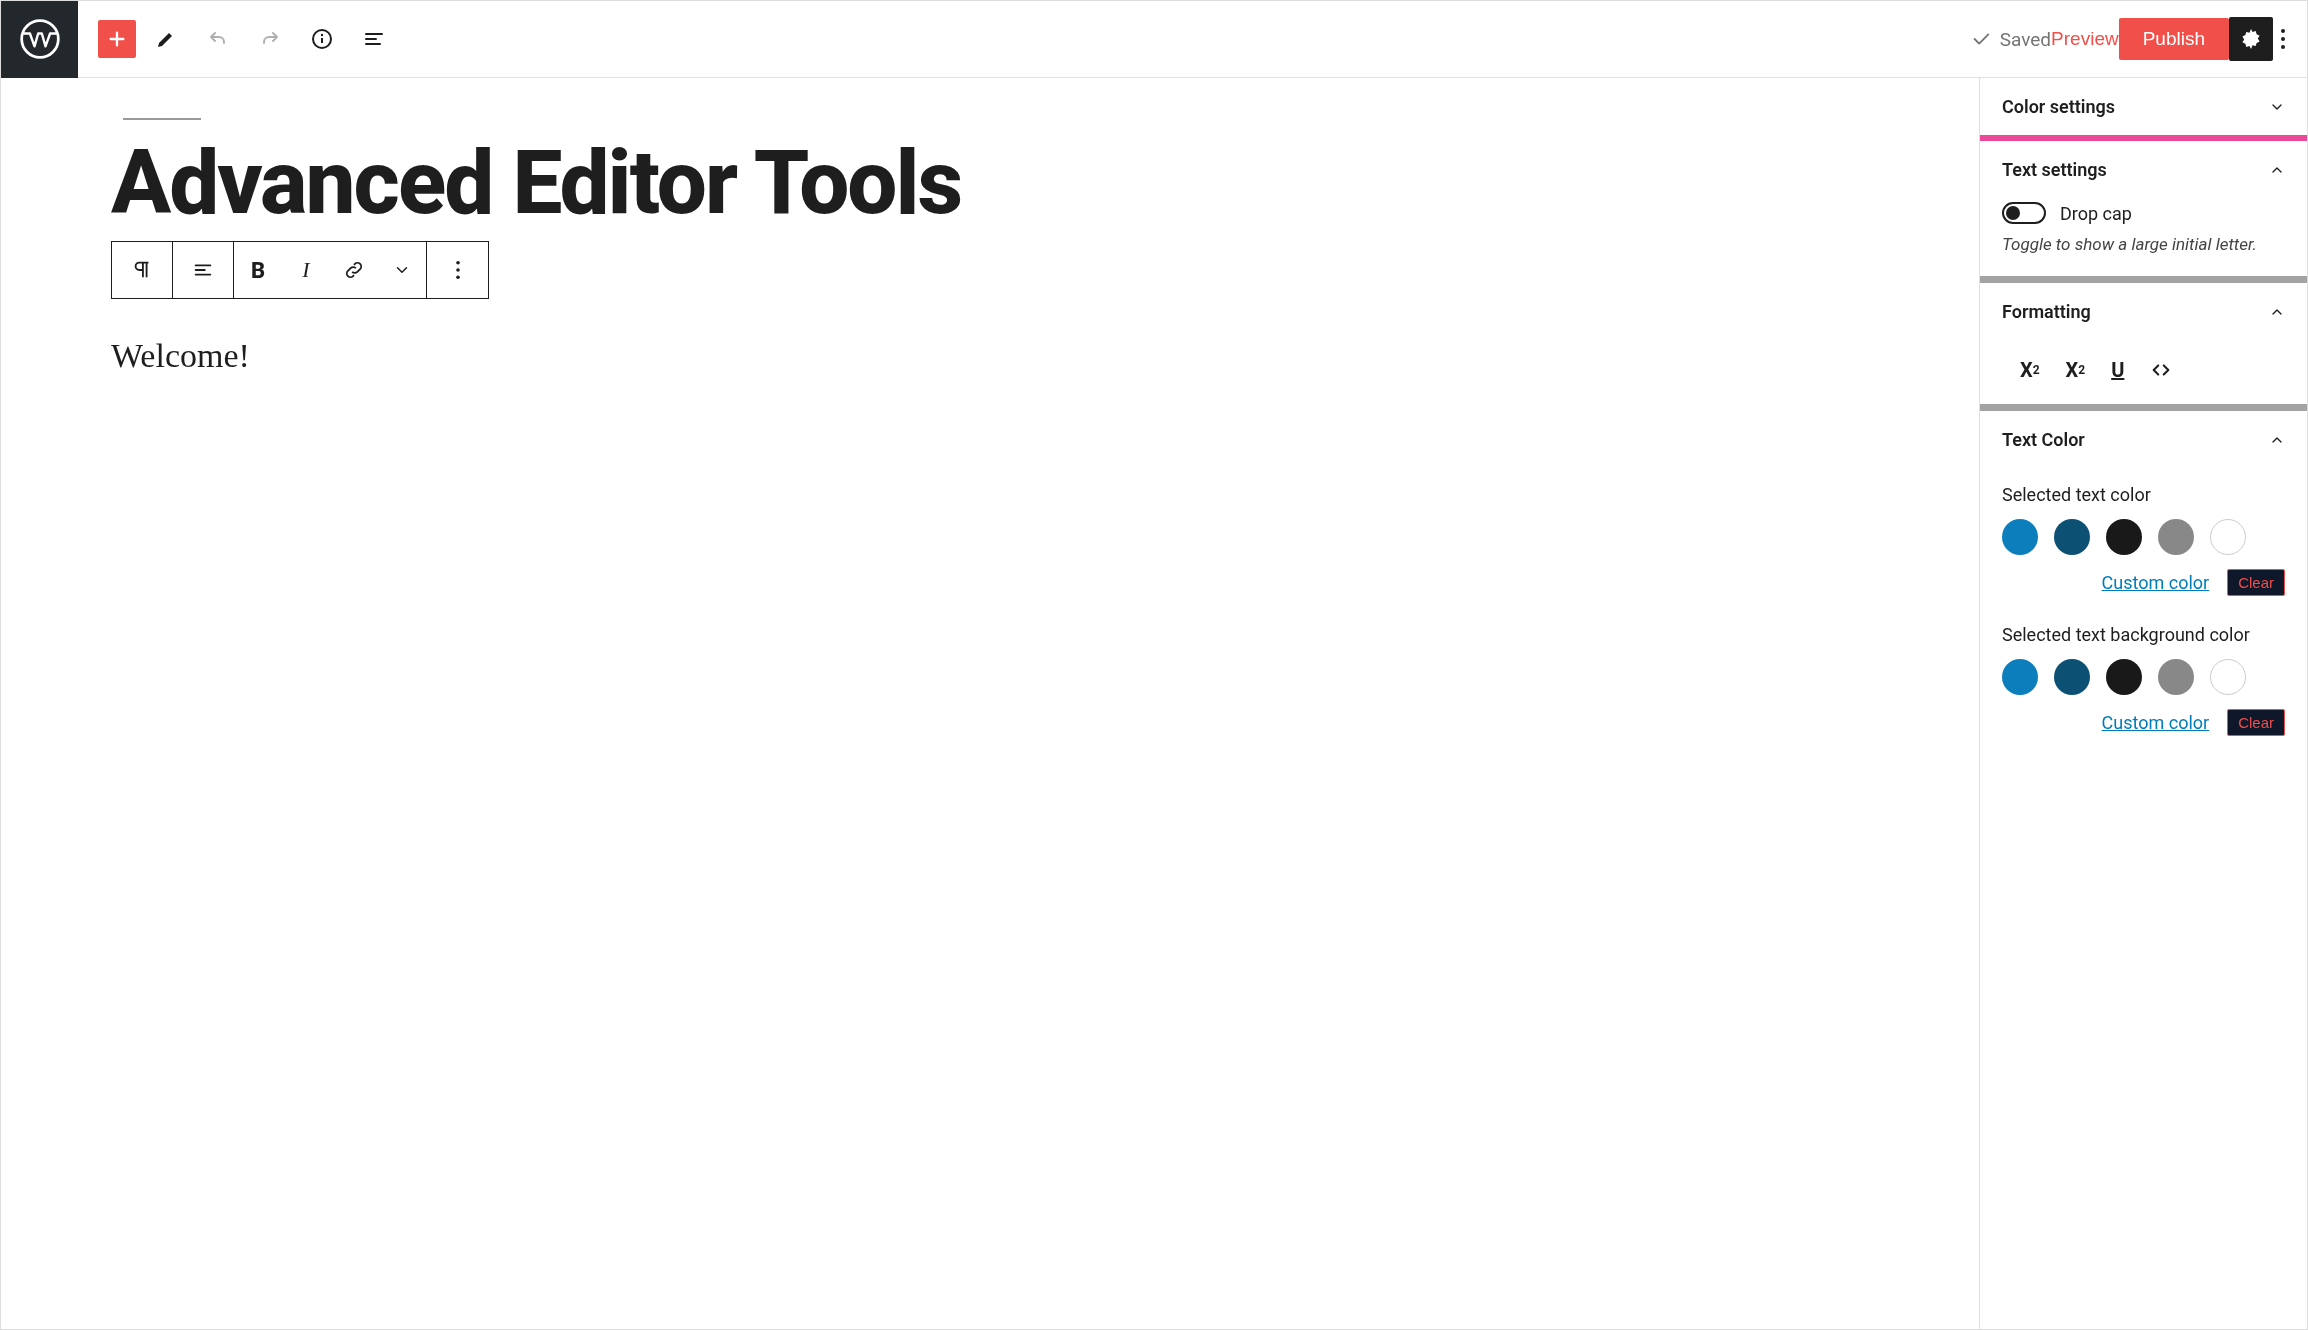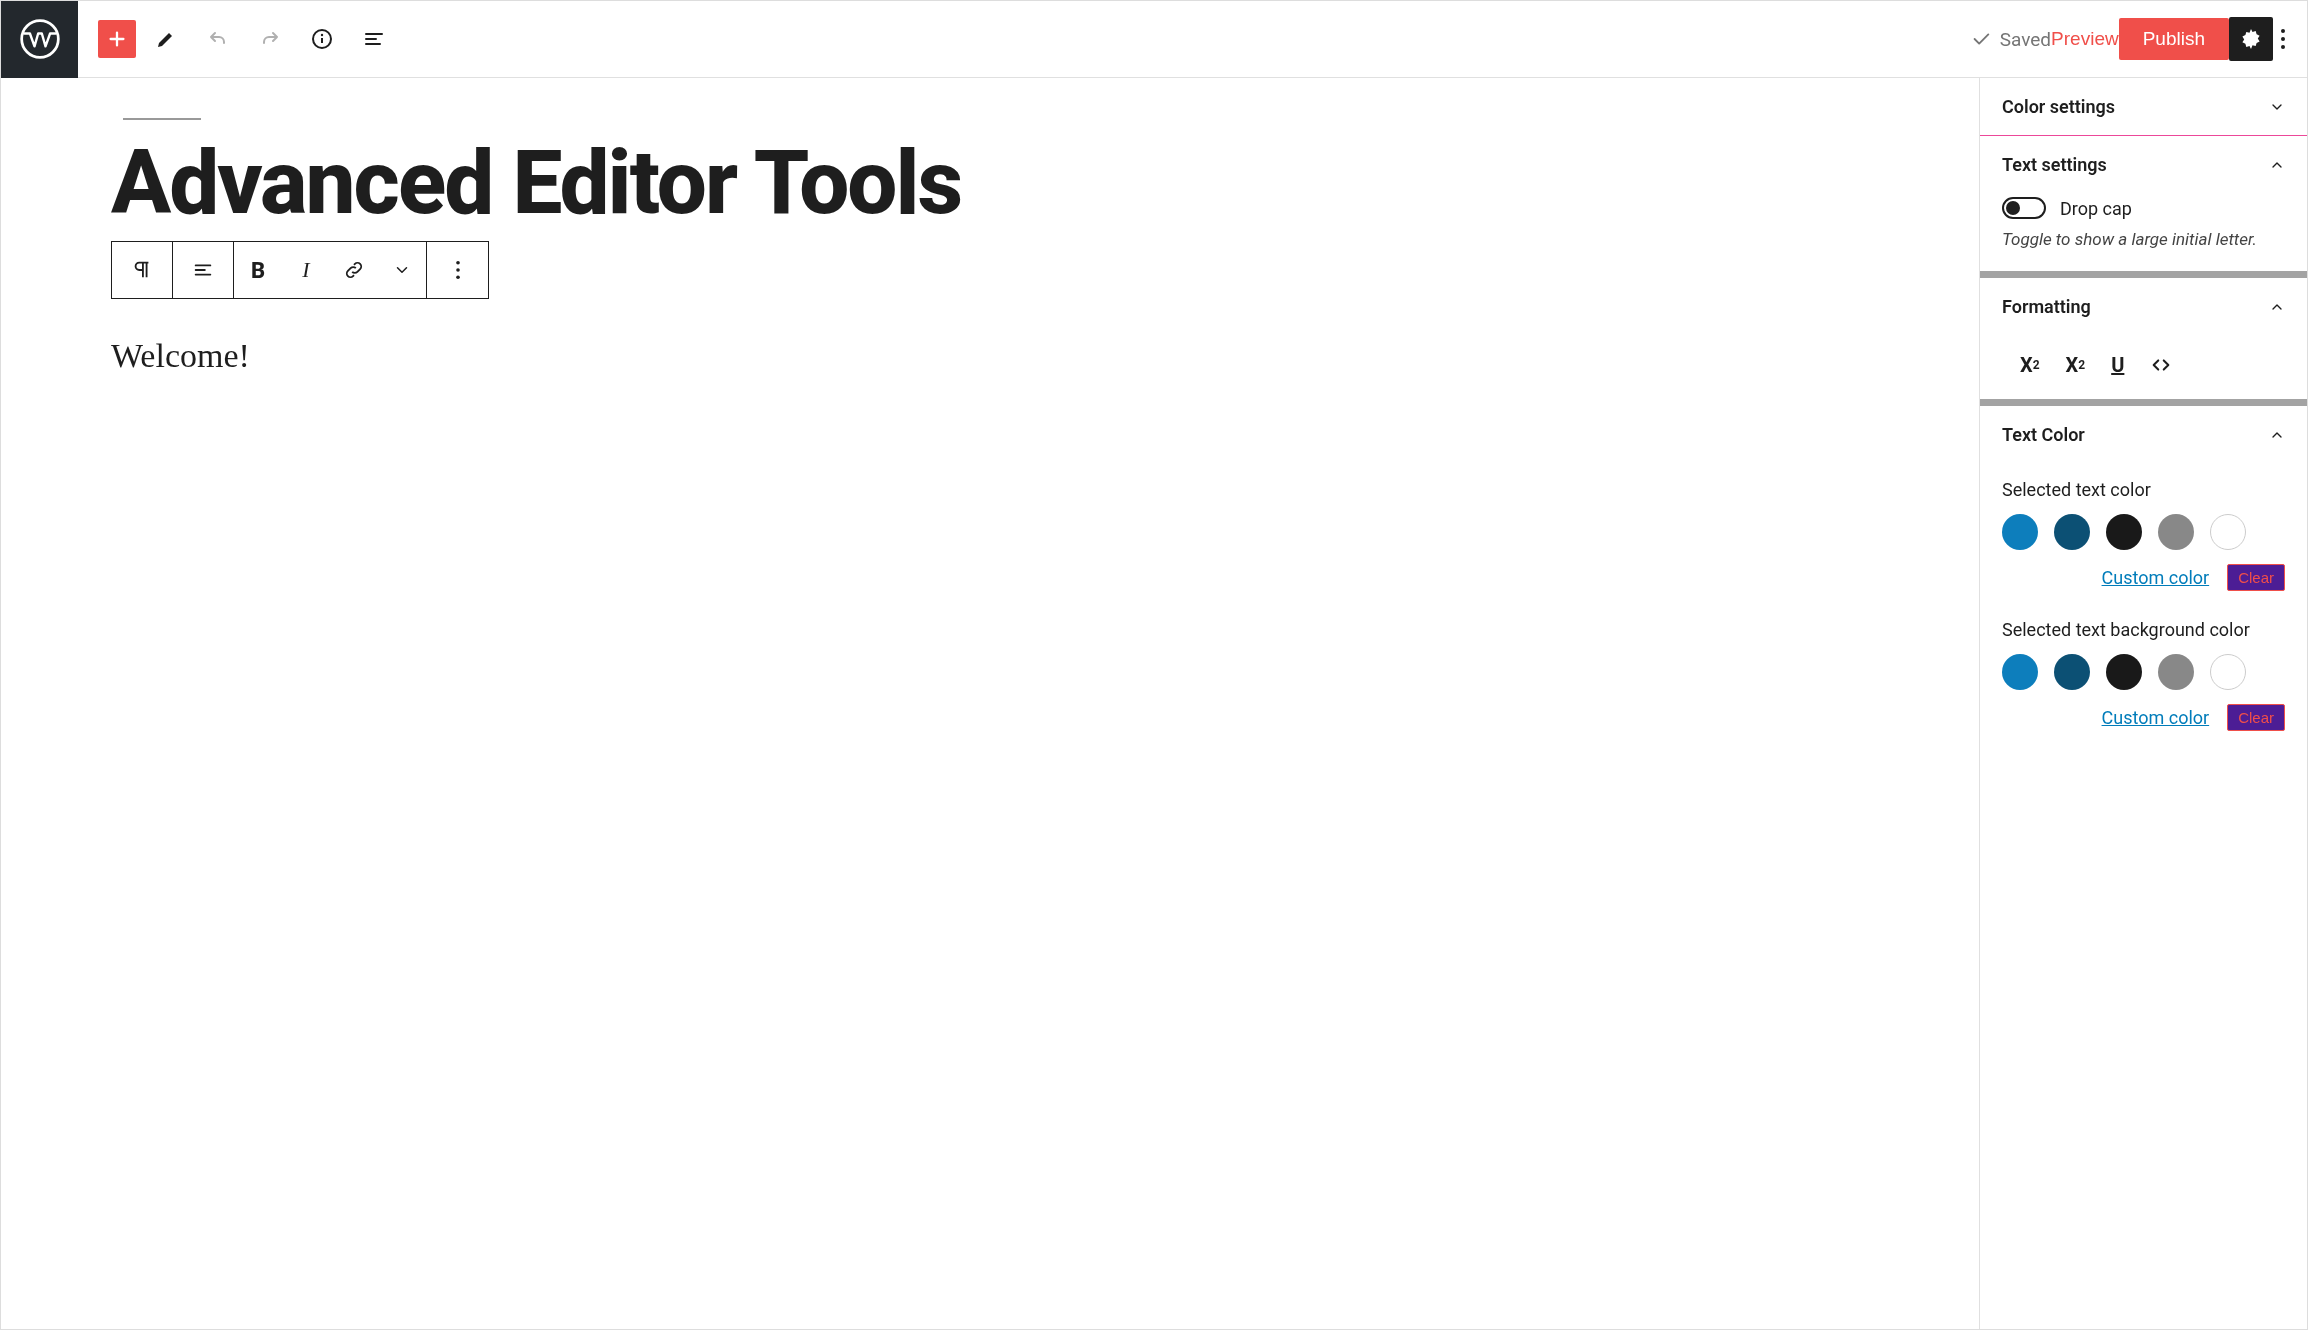--- a/index.html
+++ b/index.html
@@ -28,39 +28,39 @@
 .block-toolbar { display: inline-flex; border: 1px solid #1e1e1e; margin-top: 14px; }
 .bt-cell { width: 61px; height: 56px; display: flex; align-items: center; justify-content: center; cursor: pointer; }
 .bt-sep { border-right: 1px solid #1e1e1e; }
 .bt-mid { display: flex; border-right: 1px solid #1e1e1e; }
 .bt-mid .bt-cell { width: 48px; }
 
 .content-text { font-family: Georgia, serif; font-size: 34px; margin-top: 38px; }
 
 
 .sidebar { width: 328px; border-left: 1px solid #e0e0e0; overflow: auto; font-size: 18px; }
-.panel-head { display: flex; align-items: center; justify-content: space-between; padding: 18px 22px; border-bottom: 1px solid #ec4899; cursor: pointer; font-weight: 600; font-size: 18px; }
+.panel-head { display: flex; align-items: center; justify-content: space-between; padding: 18px 22px; border-bottom: 6px solid #ec4899; cursor: pointer; font-weight: 600; font-size: 18px; }
 .panel-body { padding: 0 22px 22px; border-bottom: 7px solid #a3a3a3; }
 .dropcap-row { display: flex; align-items: center; gap: 14px; padding-top: 4px; }
 .toggle { width: 44px; height: 22px; border: 2px solid #1e1e1e; border-radius: 12px; position: relative; cursor: pointer; }
 .toggle-knob { width: 14px; height: 14px; background: #1e1e1e; border-radius: 50%; position: absolute; top: 2px; left: 2px; }
 .hint { font-style: italic; color: #444; margin-top: 10px; font-size: 17px; }
 
 .fmt-row { display: flex; gap: 26px; padding: 18px 0 0 18px; }
 .fmt-btn { cursor: pointer; font-size: 20px; font-weight: 700; display: flex; align-items: center; }
 .fmt-btn sup, .fmt-btn sub { font-size: 12px; }
 .underline-glyph { text-decoration: underline; }
 
 .section-label { font-weight: 400; font-size: 18px; margin: 16px 0 14px; }
 .swatch-row { display: flex; gap: 16px; }
 .swatch { width: 36px; height: 36px; border-radius: 50%; cursor: pointer; border: 1px solid transparent; }
 .swatch.white { border: 1px solid #ccc; }
 .actions-row { display: flex; align-items: center; justify-content: flex-end; gap: 18px; margin-top: 14px; }
 .link { color: #007cba; text-decoration: underline; cursor: pointer; font-size: 18px; }
-.clear-btn { border: 1px solid #f04f4a; color: #f04f4a; background: #4c1d95; padding: 4px 10px; cursor: pointer; font-size: 15px; border-radius: 2px; }
+.clear-btn { border: 1px solid #f04f4a; color: #f04f4a; background: #0f172a; padding: 4px 10px; cursor: pointer; font-size: 15px; border-radius: 2px; }
 
 .chev { width: 16px; height: 16px; }
 </style>
 </head>
 <body>
 
 <div class="app">
   <div class="top-toolbar">
     <div class="wp-logo">
       <svg width="44" height="44" viewBox="0 0 24 24" fill="none">

